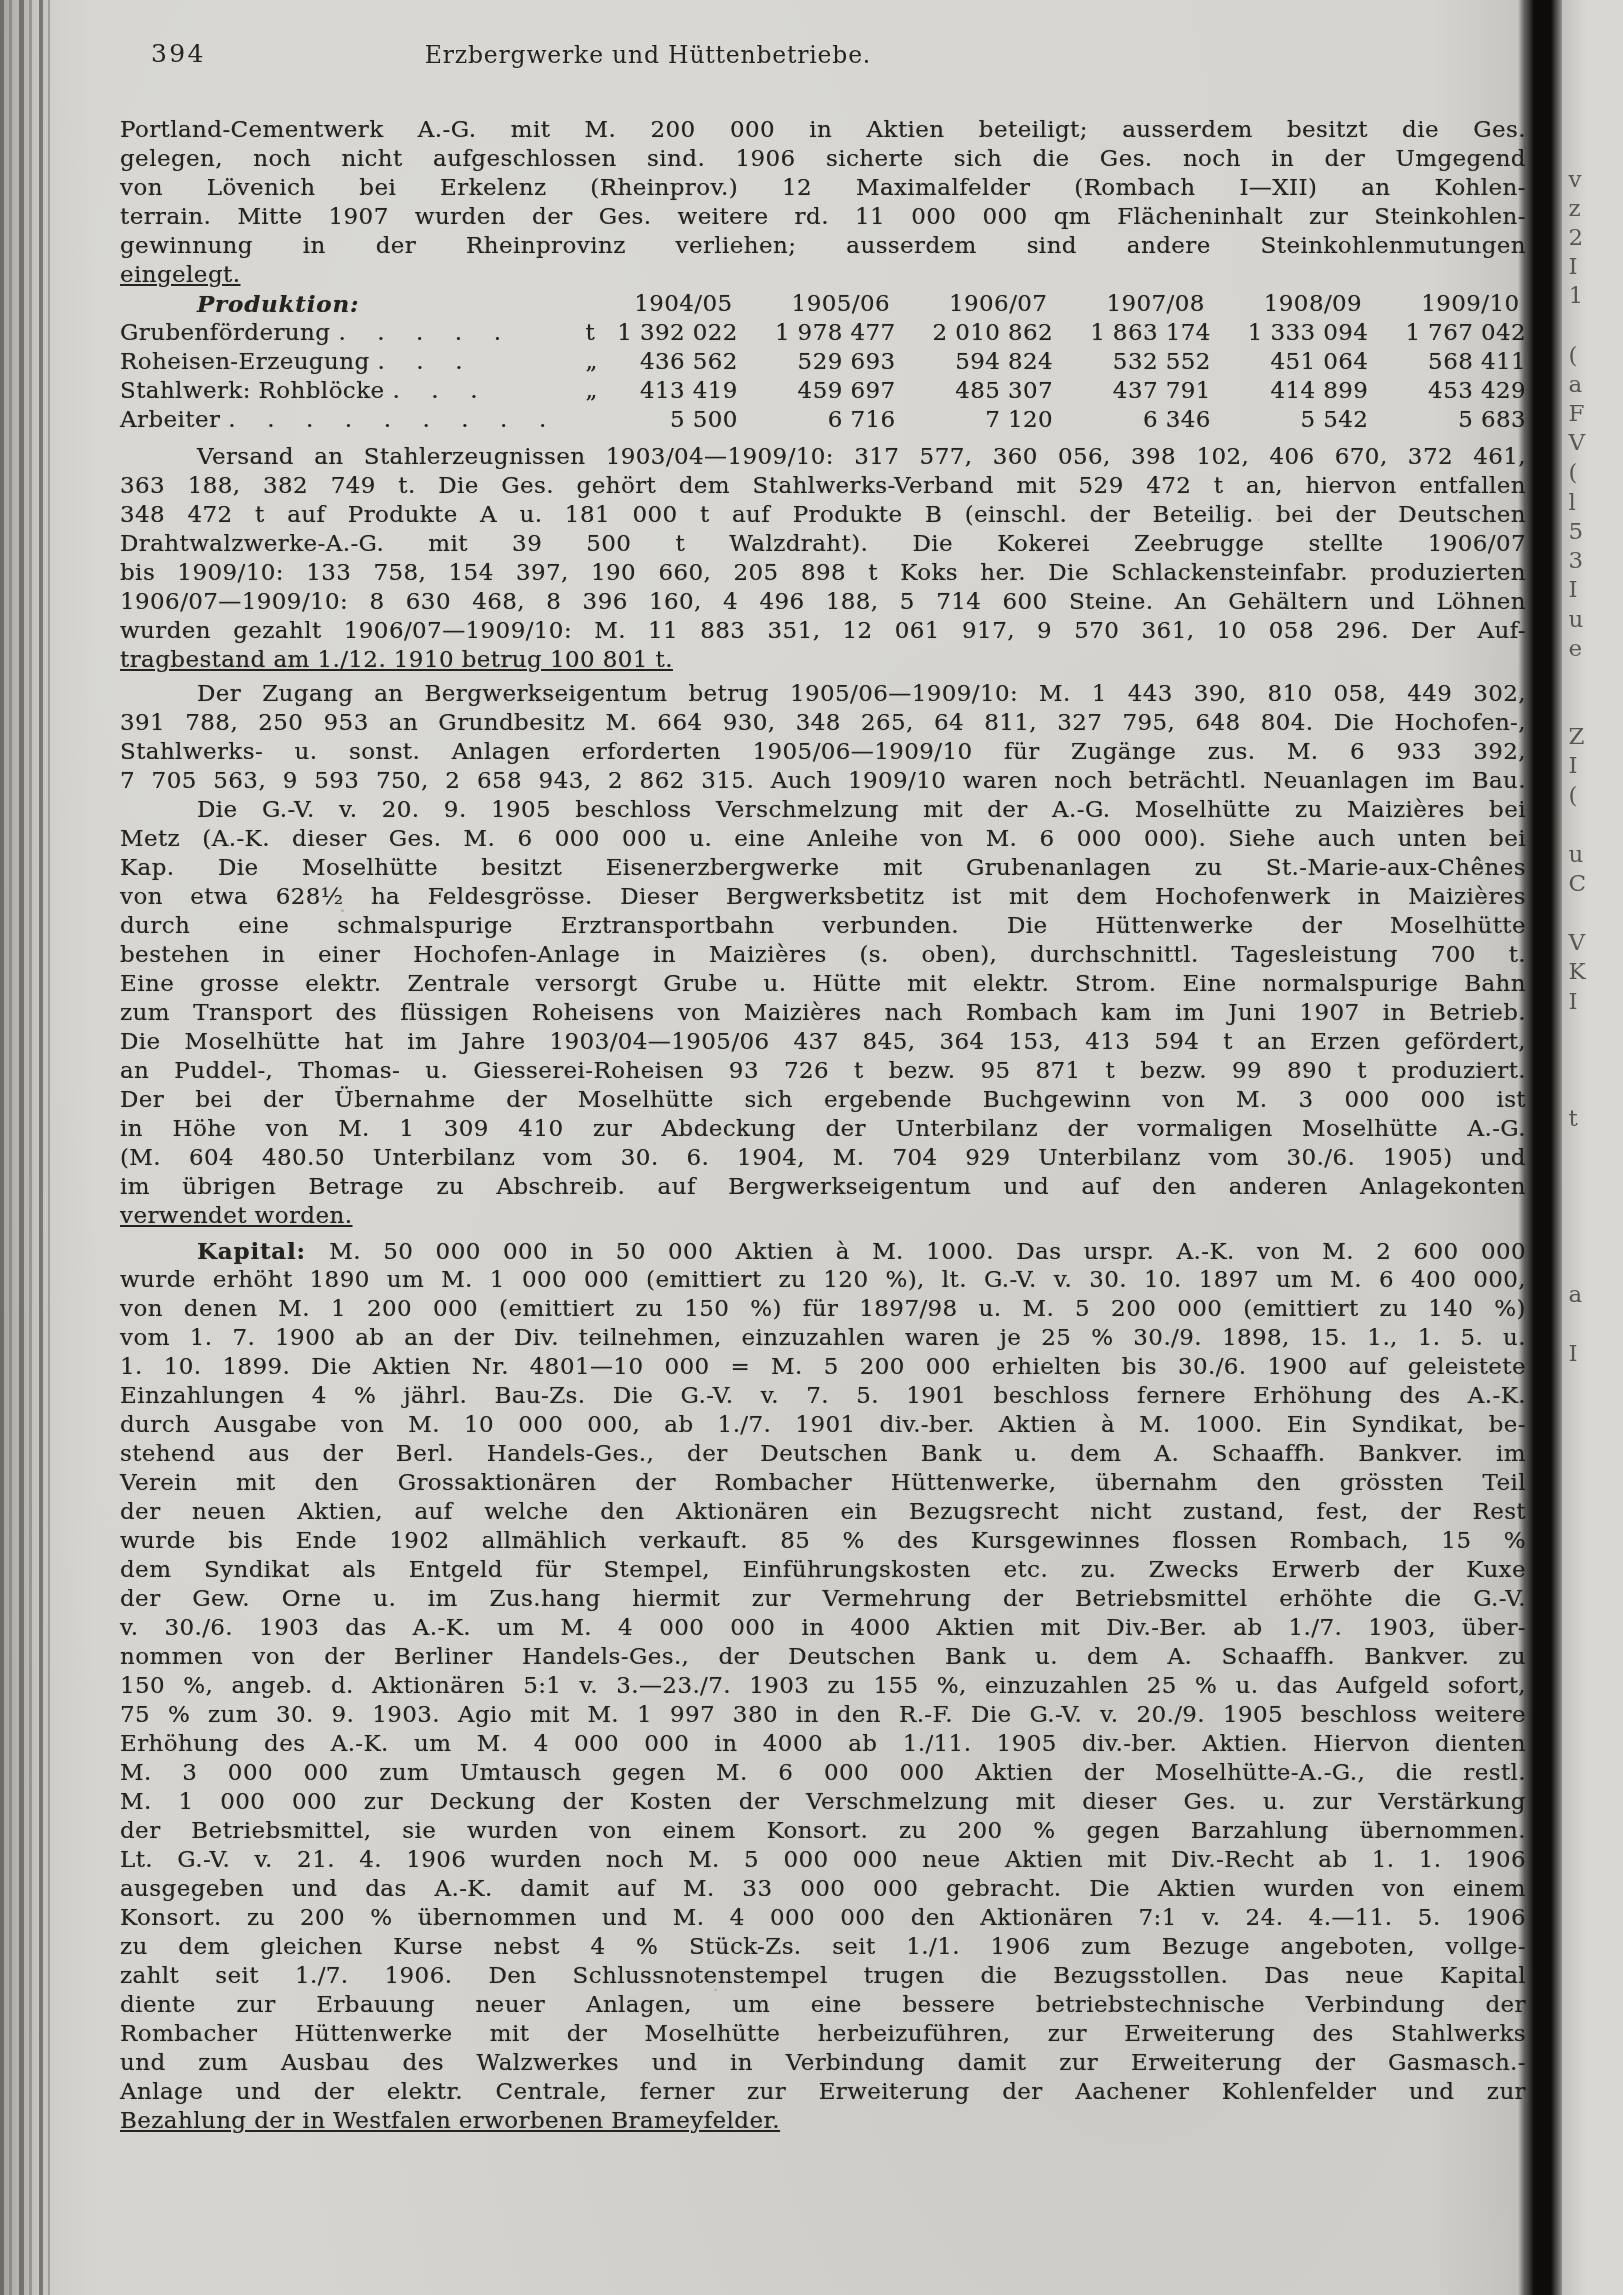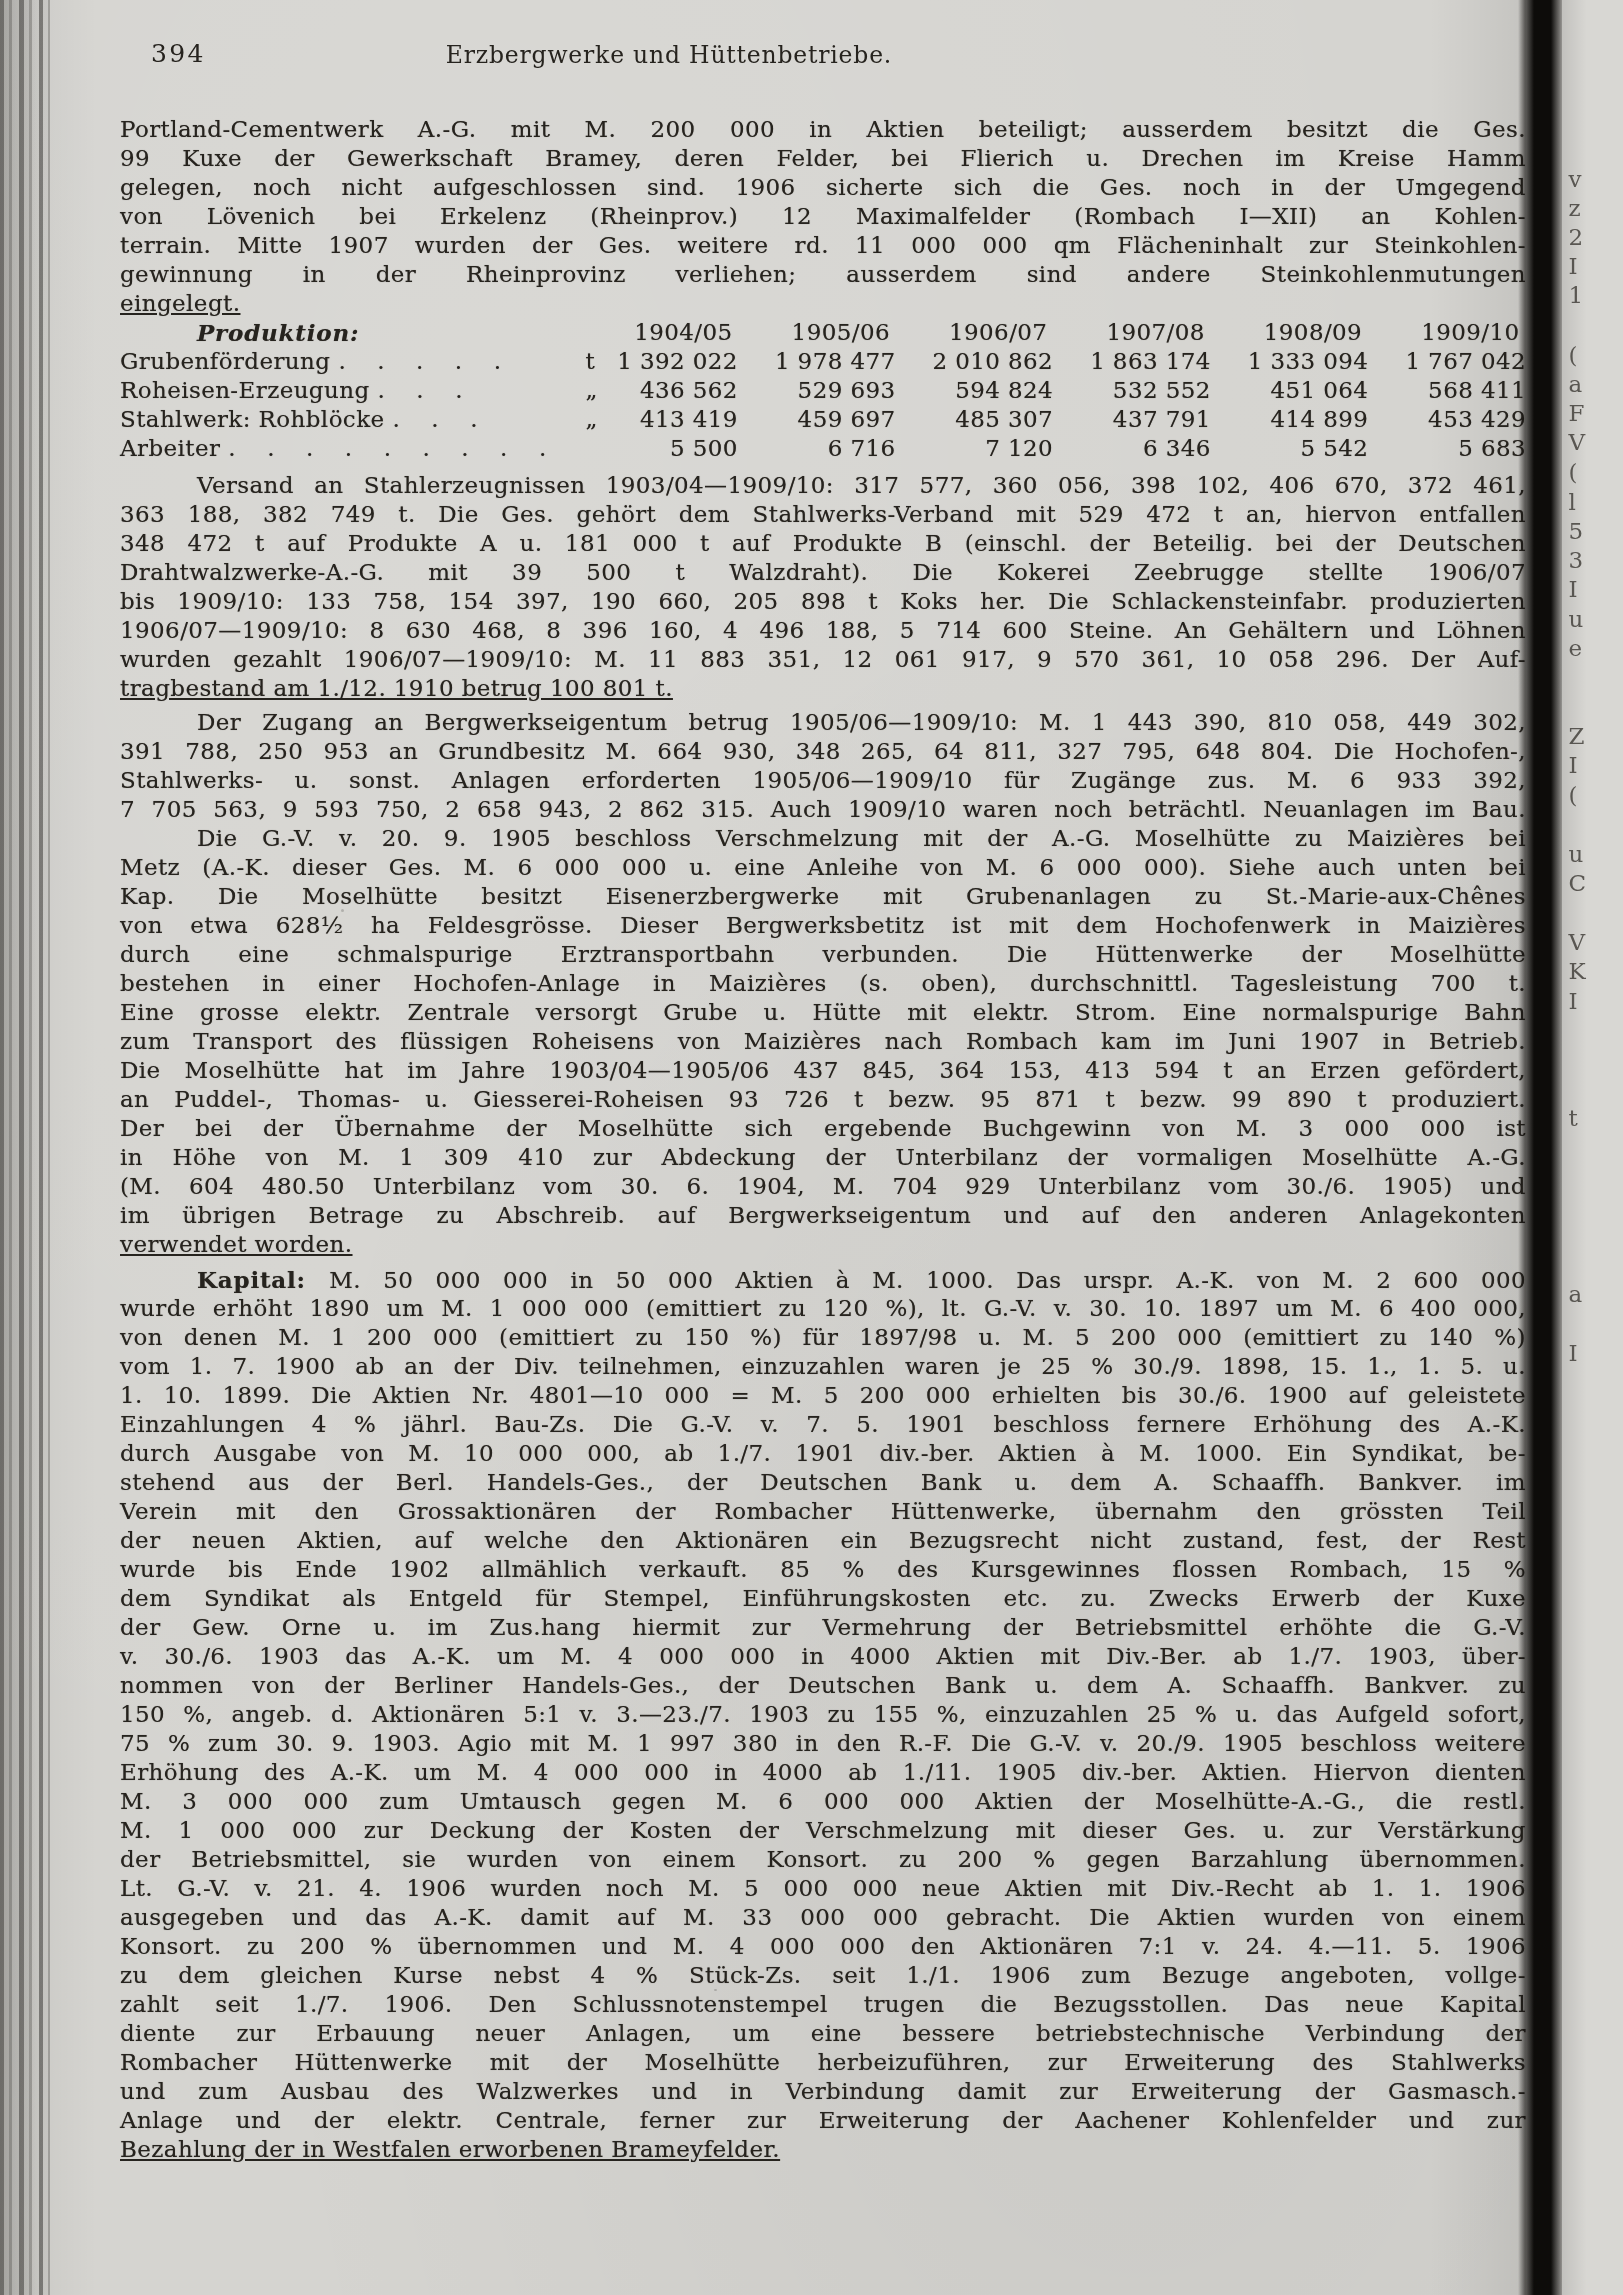--- a/index.html
+++ b/index.html
@@ -50,21 +50,21 @@
   .next-page .frag{
     position:absolute;left:11.4px;
     font-size:23px;color:#45423d;opacity:0.85;
     transform:translateX(-4.9px);
   }
   .page-number{
     position:absolute;left:151px;top:39px;
     font-size:25px;letter-spacing:2.4px;
   }
   .running-title{
-    position:absolute;left:129px;top:41px;width:1080px;
+    position:absolute;left:108px;top:41px;width:1080px;
     text-align:center;font-size:23.5px;letter-spacing:0.8px;
   }
   .content{
     position:absolute;left:120px;top:115px;width:1406px;
     font-size:23px;line-height:29px;letter-spacing:0.4px;
     text-shadow:0 0 0.8px rgba(45,40,34,0.55);
   }
   .para{margin:0;}
   .line{
     text-align:justify;
@@ -97,21 +97,20 @@
 
   <div class="binding"></div>
   <div class="curve-shade"></div>
 
   <div class="page-number">394</div>
   <div class="running-title">Erzbergwerke und Hüttenbetriebe.</div>
 
   <div class="content">
     <div class="para">
         <div class="line">Portland-Cementwerk A.-G. mit M. 200 000 in Aktien beteiligt; ausserdem besitzt die Ges.</div>
-        <div class="line">99 Kuxe der Gewerkschaft Bramey, deren Felder, bei Flierich u. Drechen im Kreise Hamm</div>
         <div class="line">gelegen, noch nicht aufgeschlossen sind.  1906 sicherte sich die Ges. noch in der Umgegend</div>
         <div class="line">von Lövenich bei Erkelenz (Rheinprov.) 12 Maximalfelder (Rombach I—XII) an Kohlen-</div>
         <div class="line">terrain.  Mitte 1907 wurden der Ges. weitere rd. 11 000 000 qm Flächeninhalt zur Steinkohlen-</div>
         <div class="line">gewinnung in der Rheinprovinz verliehen; ausserdem sind andere Steinkohlenmutungen</div>
         <div class="line last">eingelegt.</div>
       </div>
 
     <div class="ptable">
         <div class="trow head">
           <div class="tlabel head">Produktion:</div>

